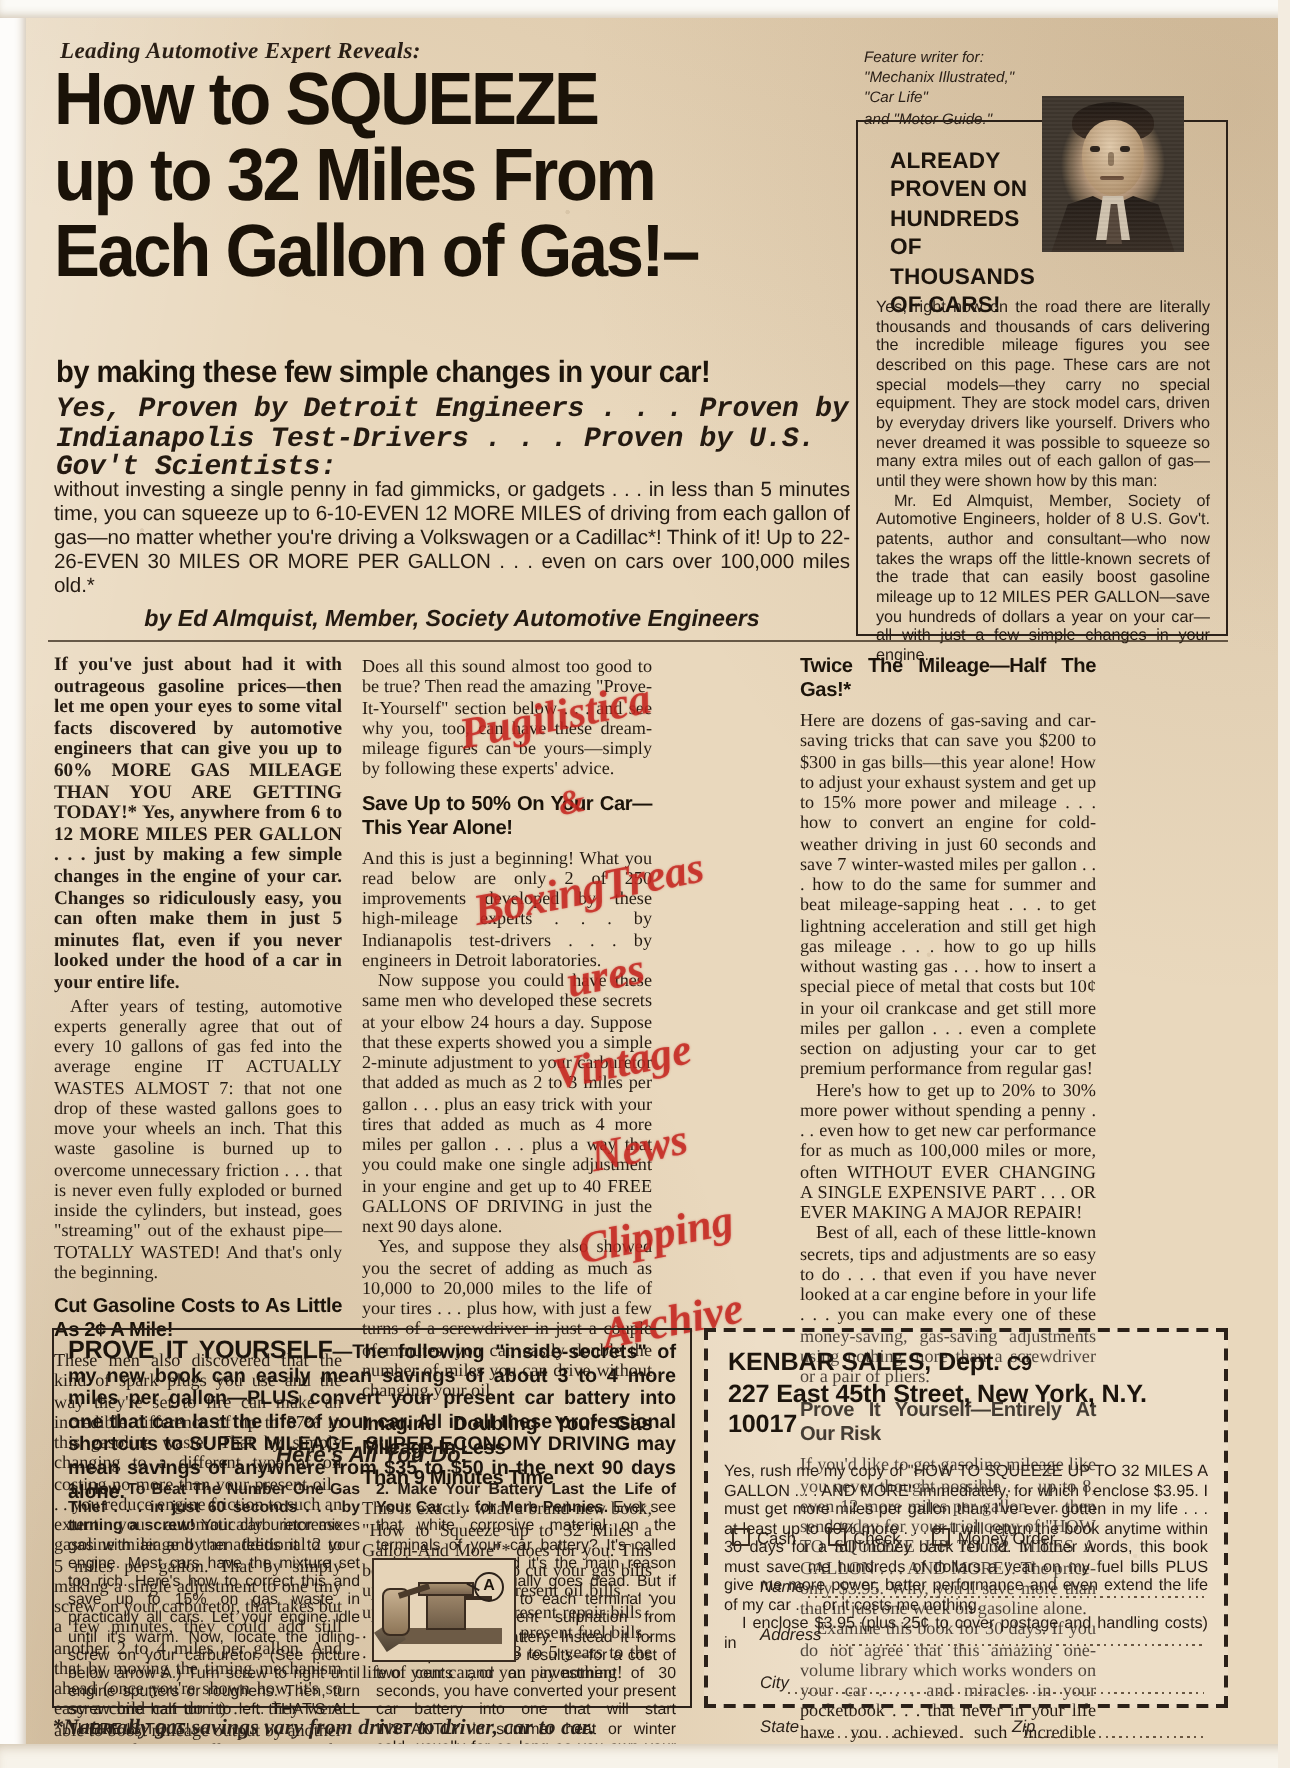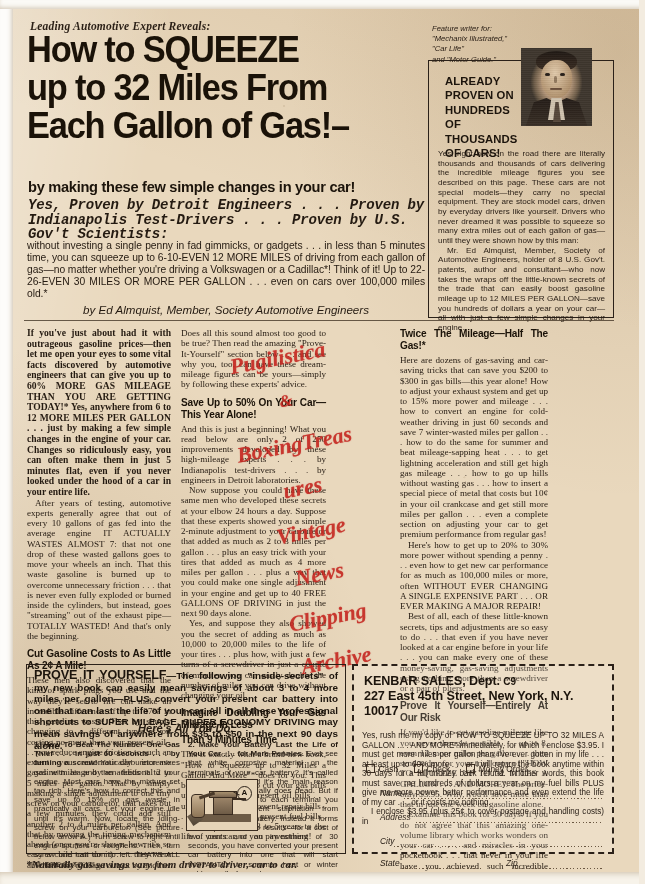--- a/index.html
+++ b/index.html
@@ -34,21 +34,21 @@
            font-weight:700;font-size:15.4px;line-height:17px;letter-spacing:-.3px;color:#1c140b;
            transform:scaleX(.95);transform-origin:left top;}
   #proven{position:absolute;left:28px;top:198px;width:398px;
           font-family:Liberation Mono, monospace;font-style:italic;font-weight:700;
           font-size:14px;line-height:14.5px;color:#241a11;letter-spacing:-.15px;}
   #lede{position:absolute;left:27px;top:240px;width:398px;
         font-family:"Liberation Sans Narrow","Liberation Sans",sans-serif;
         font-size:10.3px;line-height:11.9px;color:#241a11;text-align:justify;
         letter-spacing:-.05px;}
   #byline{position:absolute;left:27px;top:303px;width:398px;text-align:center;
-          font-family:"Liberation Sans",sans-serif;font-style:italic;font-weight:400;
+          font-family:"Liberation Sans",sans-serif;font-style:italic;font-weight:700;
           font-size:11.6px;color:#241a11;}
 
   
   #featwriter{position:absolute;left:432px;top:24px;width:110px;
               font-family:"Liberation Sans",sans-serif;font-style:italic;
               font-size:7.6px;line-height:10.2px;color:#2c2118;}
   #photo{position:absolute;left:521px;top:48px;width:71px;height:78px;
          background:#4a4038;overflow:hidden;}
   #photo .bgp{position:absolute;inset:0;
       background:

